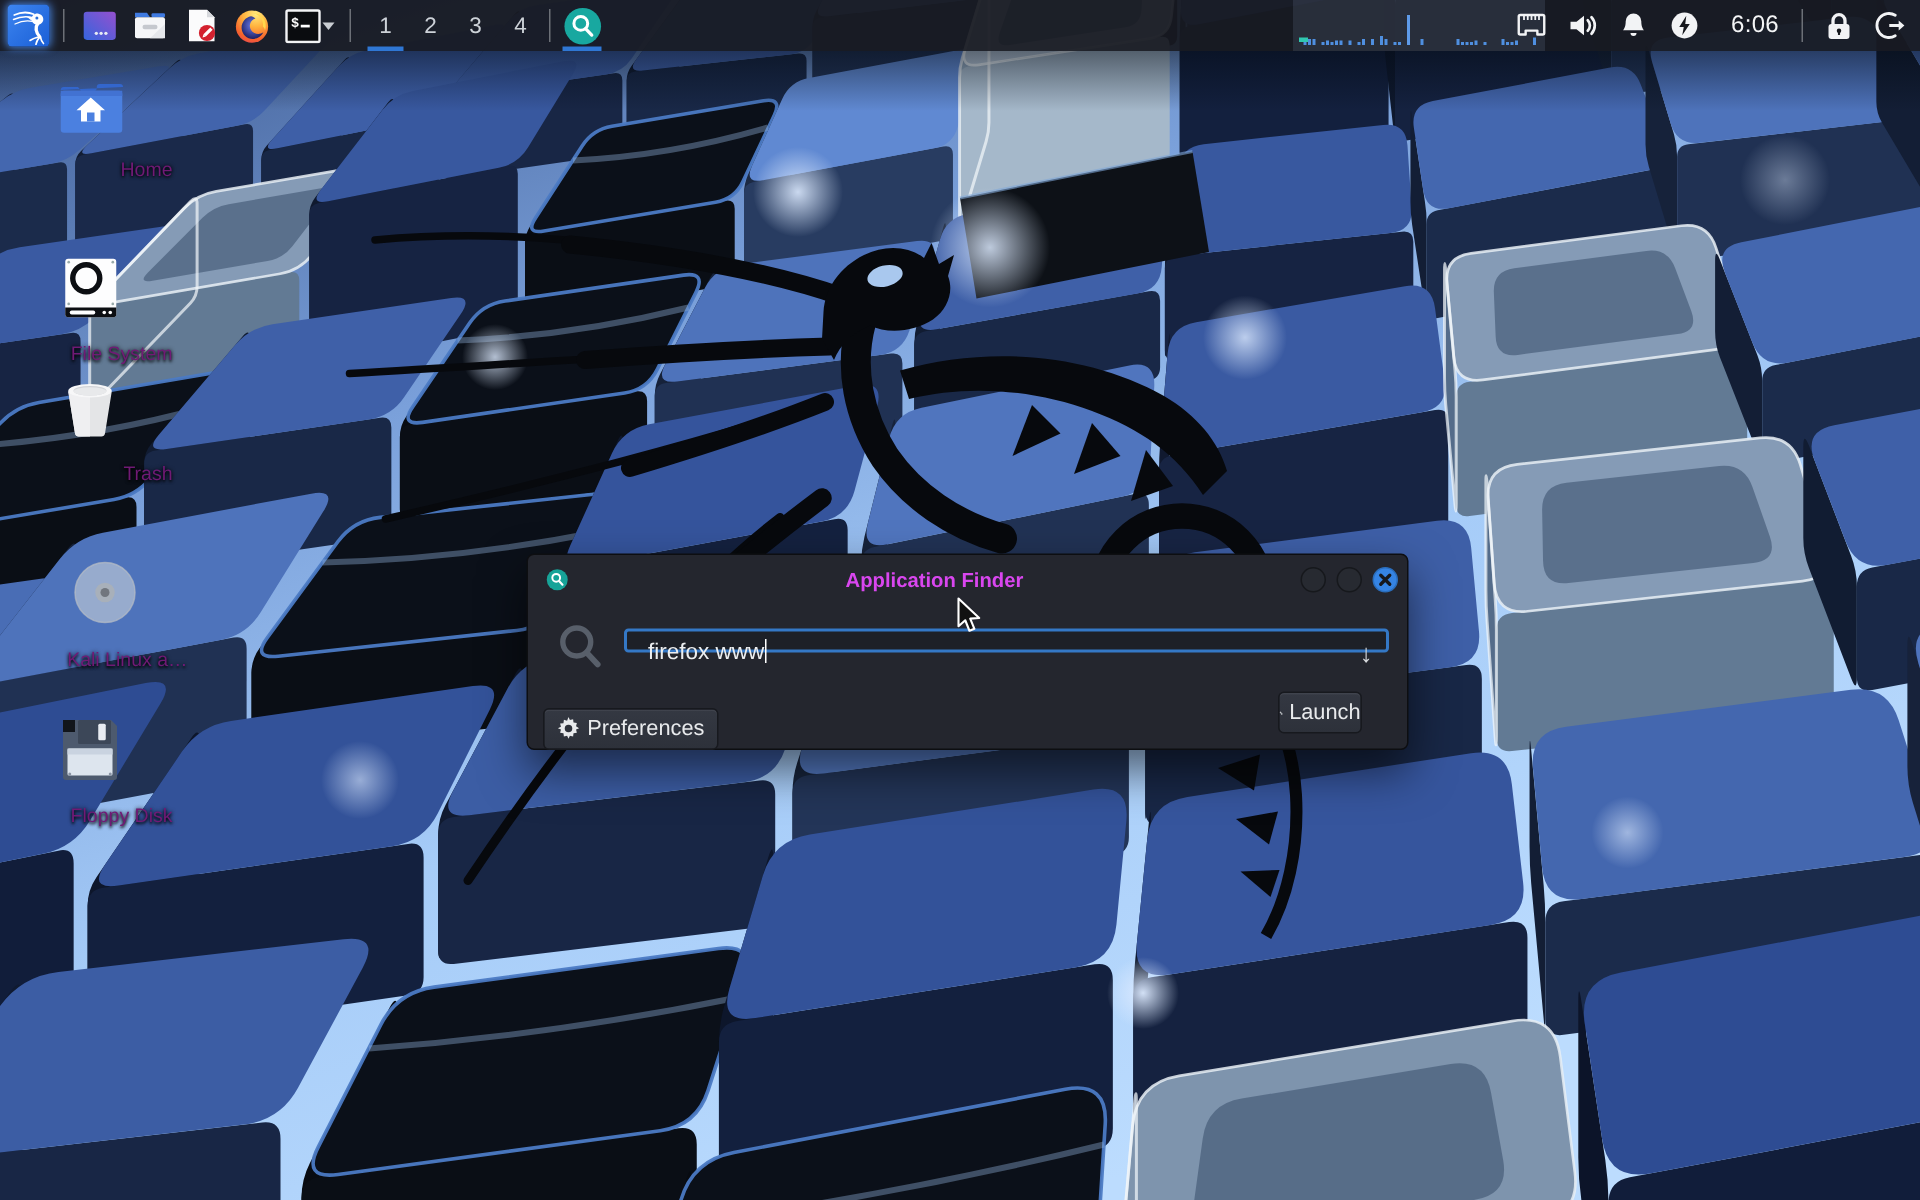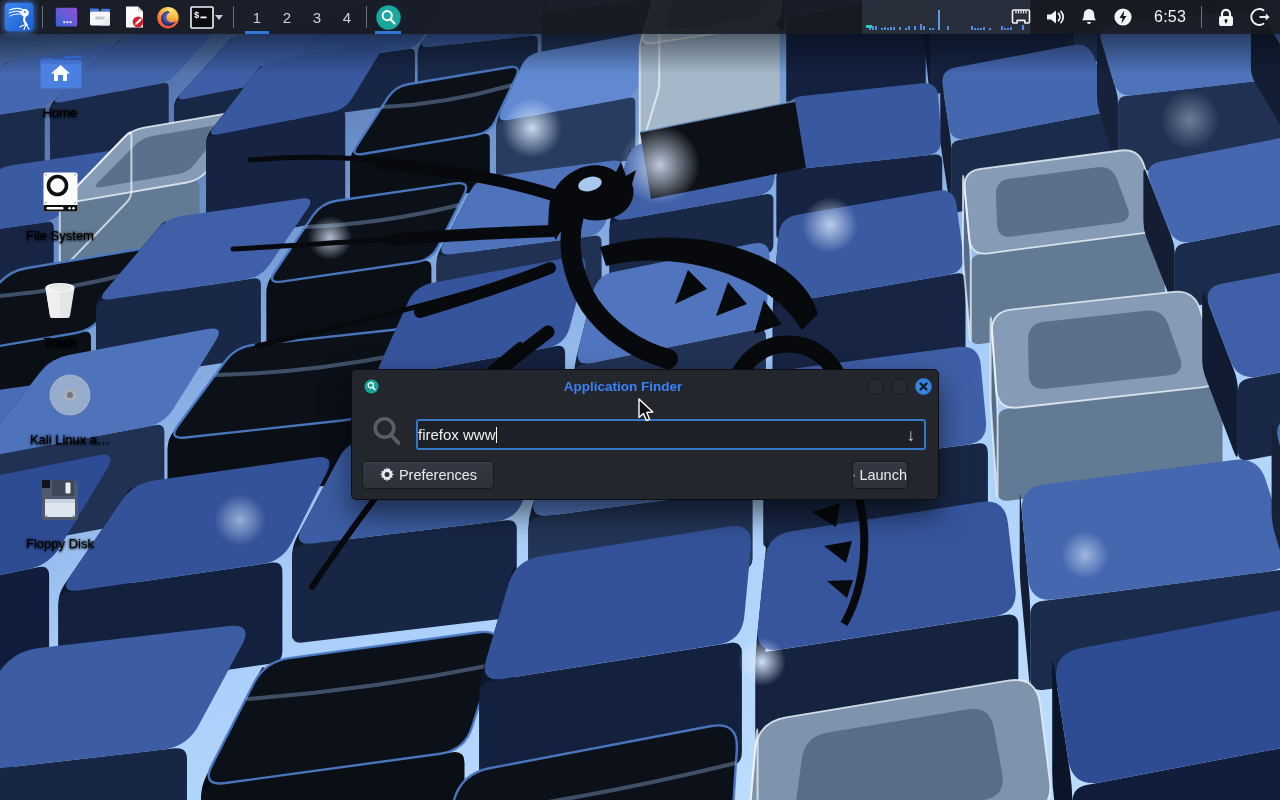--- a/index.html
+++ b/index.html
@@ -12,28 +12,28 @@
 .kali{width:28px;height:28px;margin:3px 2px 3px 5px;border-radius:3px;background:linear-gradient(135deg,#3d85f0,#1a5fd6);box-shadow:0 0 6px 1px rgba(80,150,255,.8);display:flex;align-items:center;justify-content:center}
 .pico{width:24px;height:24px;margin:0 5px;display:flex;align-items:center;justify-content:center}
 .ws{width:30px;height:34px;color:#cdd2d8;font-size:15px;display:flex;align-items:center;justify-content:center;position:relative}
 .ws.on::after{content:"";position:absolute;left:3px;right:3px;bottom:0;height:3px;background:#2f77d4}
 .taskbtn{width:30px;height:34px;display:flex;align-items:center;justify-content:center;position:relative}
 .taskbtn::after{content:"";position:absolute;left:2px;right:2px;bottom:0;height:3px;background:#2f77d4}
 #ptray{position:absolute;right:0;top:0;height:34px;display:flex;align-items:center}
 #pclock{color:#f4f5f6;font-size:16px;margin:0 9px 0 14px;letter-spacing:0.2px}
 #pgraph{position:absolute;left:862px;top:0;width:168px;height:34px;background:rgba(120,140,170,0.18)}
 
-.dicon{position:absolute;width:110px;text-align:center;color:#000000;font-size:13px;text-shadow:0 1px 2px rgba(0,0,0,.9),0 0 3px rgba(0,0,0,.8)}
+.dicon{position:absolute;width:110px;text-align:right;color:#701a75;font-size:13px;text-shadow:0 1px 2px rgba(0,0,0,.9),0 0 3px rgba(0,0,0,.8)}
 .dicon .ic{height:40px;display:flex;align-items:flex-end;justify-content:center;margin-bottom:16px}
 
 #dlg{position:absolute;left:351px;top:369px;width:588px;height:131px;background:#24262e;border:1px solid #0d0e11;border-radius:5px;box-shadow:0 14px 30px rgba(0,0,0,.55);z-index:40}
 #dlgtitle{position:absolute;left:0;top:0;right:0;height:33px;display:flex;align-items:center}
-#dlgtitle .ttxt{position:absolute;left:0;right:44px;text-align:center;color:#3b82f6;font-weight:bold;font-size:13.5px}
+#dlgtitle .ttxt{position:absolute;left:0;right:44px;text-align:center;color:#d946ef;font-weight:bold;font-size:13.5px}
 .wbtn{position:absolute;top:7.5px;width:17px;height:17px;border-radius:50%;background:#272a31;border:1px solid #16181c}
-#dlgsearch{position:absolute;left:416px;top:419px;width:510px;height:31px;background:#1d2027;border:2px solid #3478c6;border-radius:3px;z-index:41;color:#eceef0;font-size:15px;line-height:27px;}
+#dlgsearch{position:absolute;left:416px;top:419px;width:510px;height:16px;background:#1d2027;border:2px solid #3478c6;border-radius:3px;z-index:41;color:#eceef0;font-size:15px;line-height:27px;padding-left:14px}
 #caret{display:inline-block;width:1px;height:16px;background:#fff;vertical-align:-3px}
 .btn{position:absolute;height:28px;background:linear-gradient(#343842,#2d313a);border:1px solid #17191e;border-radius:4px;color:#e8eaec;font-size:14.5px;display:flex;align-items:center;justify-content:center;z-index:41;box-shadow:inset 0 1px 0 rgba(255,255,255,.06)}
 </style>
 </head>
 <body>
 <div id="wall">
     <svg width="1280" height="800" viewBox="0 0 1280 800">
       <defs>
 <linearGradient id="fl" x1="0" y1="0" x2="0.55" y2="1">
 <stop offset="0" stop-color="#3f5c94"></stop>
@@ -452,21 +452,21 @@
           <path d="M9 2 a5.2 5.2 0 0 1 5.2 5.2 c0 3.4.9 5 1.8 6 H2 c.9-1 1.8-2.6 1.8-6 A5.2 5.2 0 0 1 9 2z" fill="#f2f3f5"></path>
           <path d="M7 15 a2 2 0 0 0 4 0z" fill="#f2f3f5"></path>
         </svg>
       </div>
     <div class="pico">
         <svg width="20" height="20" viewBox="0 0 20 20">
           <circle cx="10" cy="10" r="8.6" fill="#f2f3f5"></circle>
           <path d="M11.2 3.5 L6.5 11 h3 l-1 5.5 L13.5 9 h-3z" fill="#15171c"></path>
         </svg>
       </div>
-    <div id="pclock">6:53</div>
+    <div id="pclock">6:06</div>
     <div class="sep"></div>
     <div class="pico" style="margin:0 6px">
         <svg width="20" height="21" viewBox="0 0 20 21">
           <rect x="3" y="9" width="14" height="10" rx="2" fill="#f2f3f5"></rect>
           <path d="M6 9 V6.8 a4 4 0 0 1 8 0 V9" fill="none" stroke="#f2f3f5" stroke-width="2.2"></path>
           <circle cx="10" cy="13.5" r="1.5" fill="#15171c"></circle>
           <rect x="9.3" y="13.5" width="1.4" height="2.8" fill="#15171c"></rect>
         </svg>
       </div>
     <div class="pico" style="margin:0 8px 0 4px">
@@ -497,21 +497,21 @@
         <path d="M0.5 33 h34 v4.5 a2 2 0 0 1-2 2 h-30 a2 2 0 0 1-2-2z" fill="#0c0e12"></path>
         <rect x="3.5" y="35" width="17" height="2.6" rx="1.3" fill="#fff"></rect>
         <circle cx="26.5" cy="36.3" r="1.2" fill="#fff"></circle>
         <circle cx="30.5" cy="36.3" r="1.2" fill="#fff"></circle>
         <circle cx="2.8" cy="2.8" r="0.9" fill="#9aa"></circle>
         <circle cx="32.2" cy="2.8" r="0.9" fill="#9aa"></circle>
         <circle cx="2.8" cy="30.6" r="0.9" fill="#9aa"></circle>
         <circle cx="32.2" cy="30.6" r="0.9" fill="#9aa"></circle>
       </svg>
     </div>File System</div>
-<div class="dicon" style="left:5px;top:279px"><div class="ic">
+<div class="dicon" style="left:5px;top:252px"><div class="ic">
       <svg width="38" height="39" viewBox="0 0 38 39">
         <path d="M4.5 8 L9 36 a2.5 2.5 0 0 0 2.5 2 H26.5 a2.5 2.5 0 0 0 2.5-2 L33.5 8" fill="#e4e5e7"></path>
         <path d="M4.5 8 L9 36 a2.5 2.5 0 0 0 2.5 2 H19 V8z" fill="#efeff1"></path>
         <ellipse cx="19" cy="7.5" rx="14.5" ry="4.5" fill="#f7f7f8"></ellipse>
         <ellipse cx="19" cy="7.5" rx="11" ry="3.2" fill="#d2d4d8"></ellipse>
         <ellipse cx="19" cy="7.9" rx="11" ry="2.8" fill="#e8e9eb"></ellipse>
       </svg>
     </div>Trash</div>
 <div class="dicon" style="left:15px;top:376px"><div class="ic">
       <svg width="42" height="42" viewBox="0 0 42 42">
@@ -549,21 +549,21 @@
           <path d="M4.5 4.5 L10.5 10.5 M10.5 4.5 L4.5 10.5" stroke="#16181c" stroke-width="2.2" stroke-linecap="round"></path>
         </svg>
       </div>
   </div>
   <div style="position:absolute;left:18px;top:45px"><svg width="34" height="34" viewBox="0 0 34 34">
         <circle cx="14.5" cy="13" r="9.3" fill="none" stroke="#585f6a" stroke-width="3.6"></circle>
         <path d="M21.5 20.5 L28.5 28" stroke="#585f6a" stroke-width="3.8" stroke-linecap="round"></path>
       </svg></div>
 </div>
 <div id="dlgsearch">firefox www<span id="caret"></span><span style="position:absolute;right:9px;top:1px;color:#d6d9dc;font-size:17px">↓</span></div>
-<div class="btn" style="left:362px;top:461px;width:132px"><svg width="16" height="16" viewBox="0 0 16 16">
+<div class="btn" style="left:362px;top:472px;width:117px"><svg width="16" height="16" viewBox="0 0 16 16">
       <path d="M8 1 l1 2.2 2.3-.6.3 2.4 2.4.3-.6 2.3L15.6 9l-2.2 1 .6 2.3-2.4.3-.3 2.4-2.3-.6L8 16.6 7 14.4l-2.3.6-.3-2.4-2.4-.3.6-2.3L.4 9l2.2-1-.6-2.3 2.4-.3.3-2.4 2.3.6z" fill="#e8eaec" transform="scale(0.93) translate(0.6,-1)"></path>
       <circle cx="8" cy="7.6" r="2.5" fill="#2d313a"></circle>
     </svg>&nbsp;Preferences</div>
 <div class="btn" style="left:852px;top:461px;width:56px"><svg width="17" height="17" viewBox="0 0 17 17">
       <g fill="#e8eaec">
         <path d="M5 0.5 l.6 1.3 1.4-.3.2 1.4 1.4.2-.3 1.4 1.3.6-1.3.6.3 1.4-1.4.2-.2 1.4-1.4-.3-.6 1.3-.6-1.3-1.4.3-.2-1.4-1.4-.2.3-1.4L0.4 5l1.3-.6-.3-1.4 1.4-.2.2-1.4 1.4.3z"></path>
         <circle cx="5" cy="5" r="1.4" fill="#2d313a"></circle>
         <path d="M11.5 6.5 l.7 1.5 1.6-.4.2 1.6 1.6.2-.4 1.6 1.5.7-1.5.7.4 1.6-1.6.2-.2 1.6-1.6-.4-.7 1.5-.7-1.5-1.6.4-.2-1.6-1.6-.2.4-1.6-1.5-.7 1.5-.7-.4-1.6 1.6-.2.2-1.6 1.6.4z"></path>
         <circle cx="11.5" cy="12.5" r="1.7" fill="#2d313a"></circle>
       </g>

